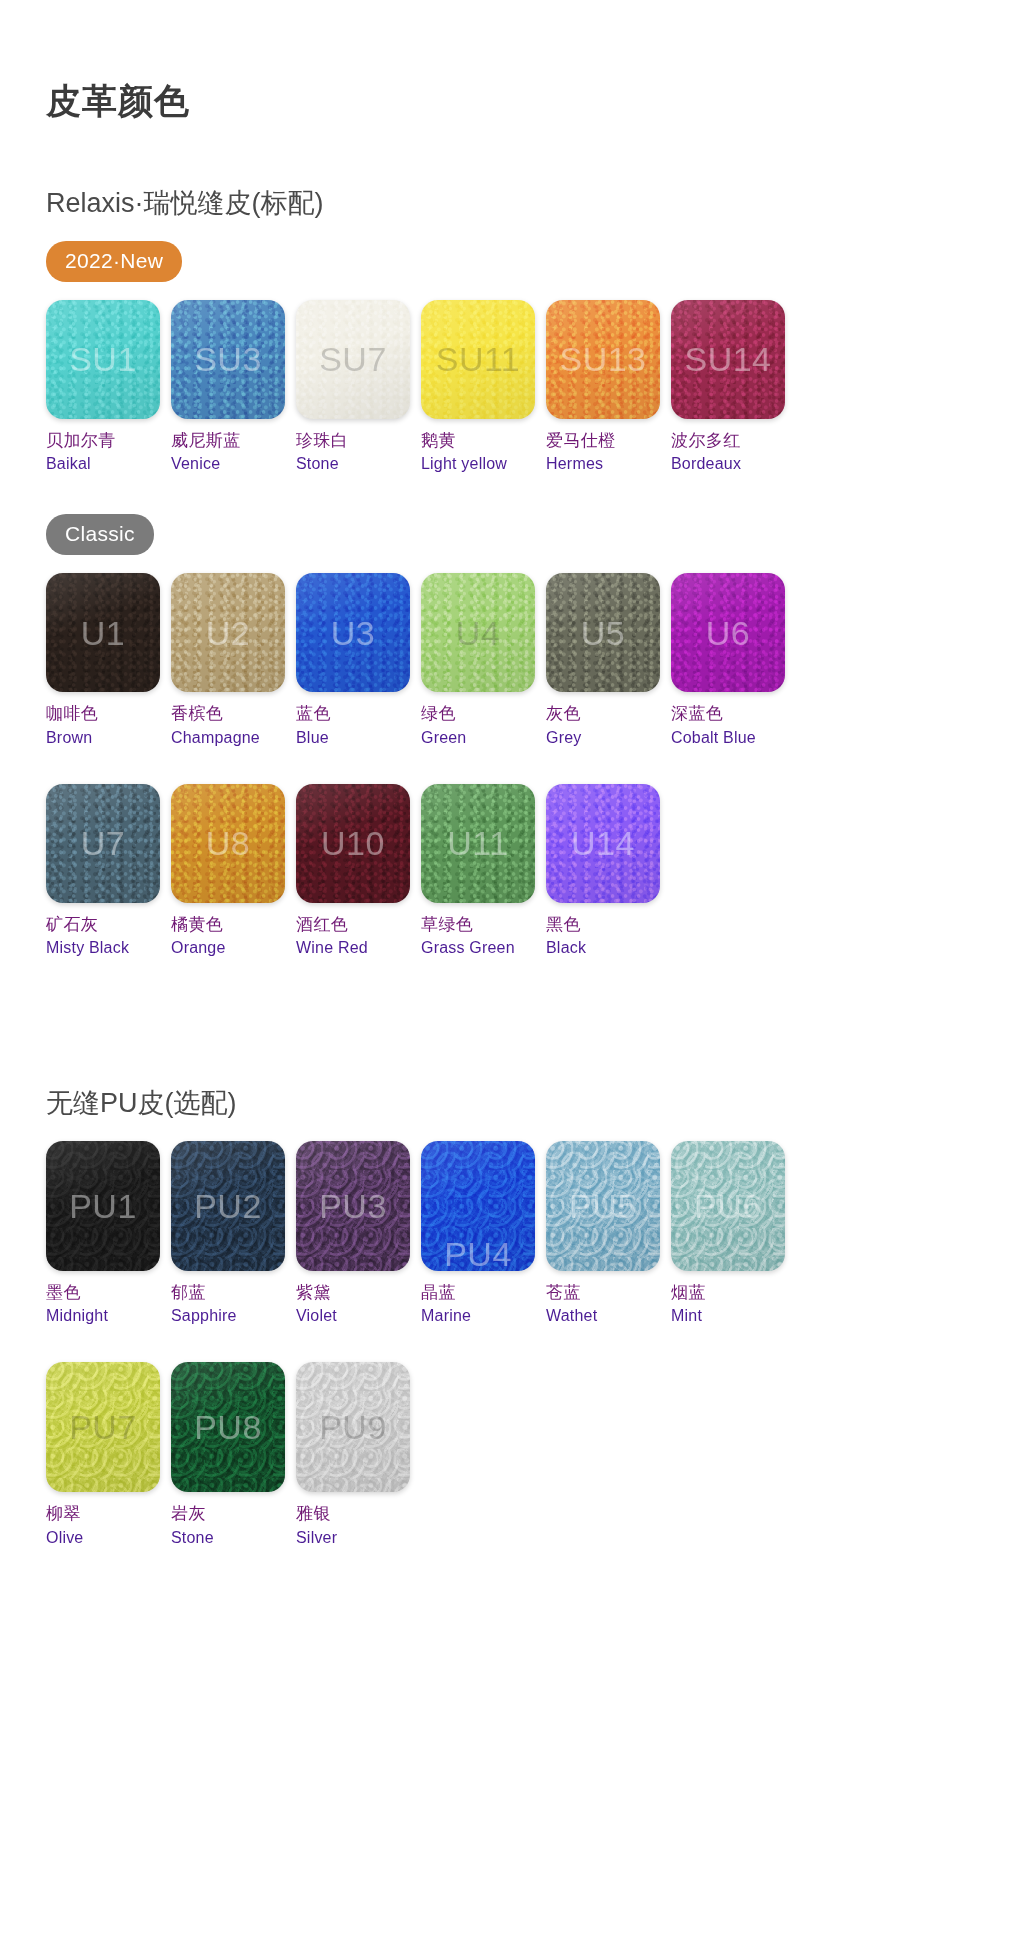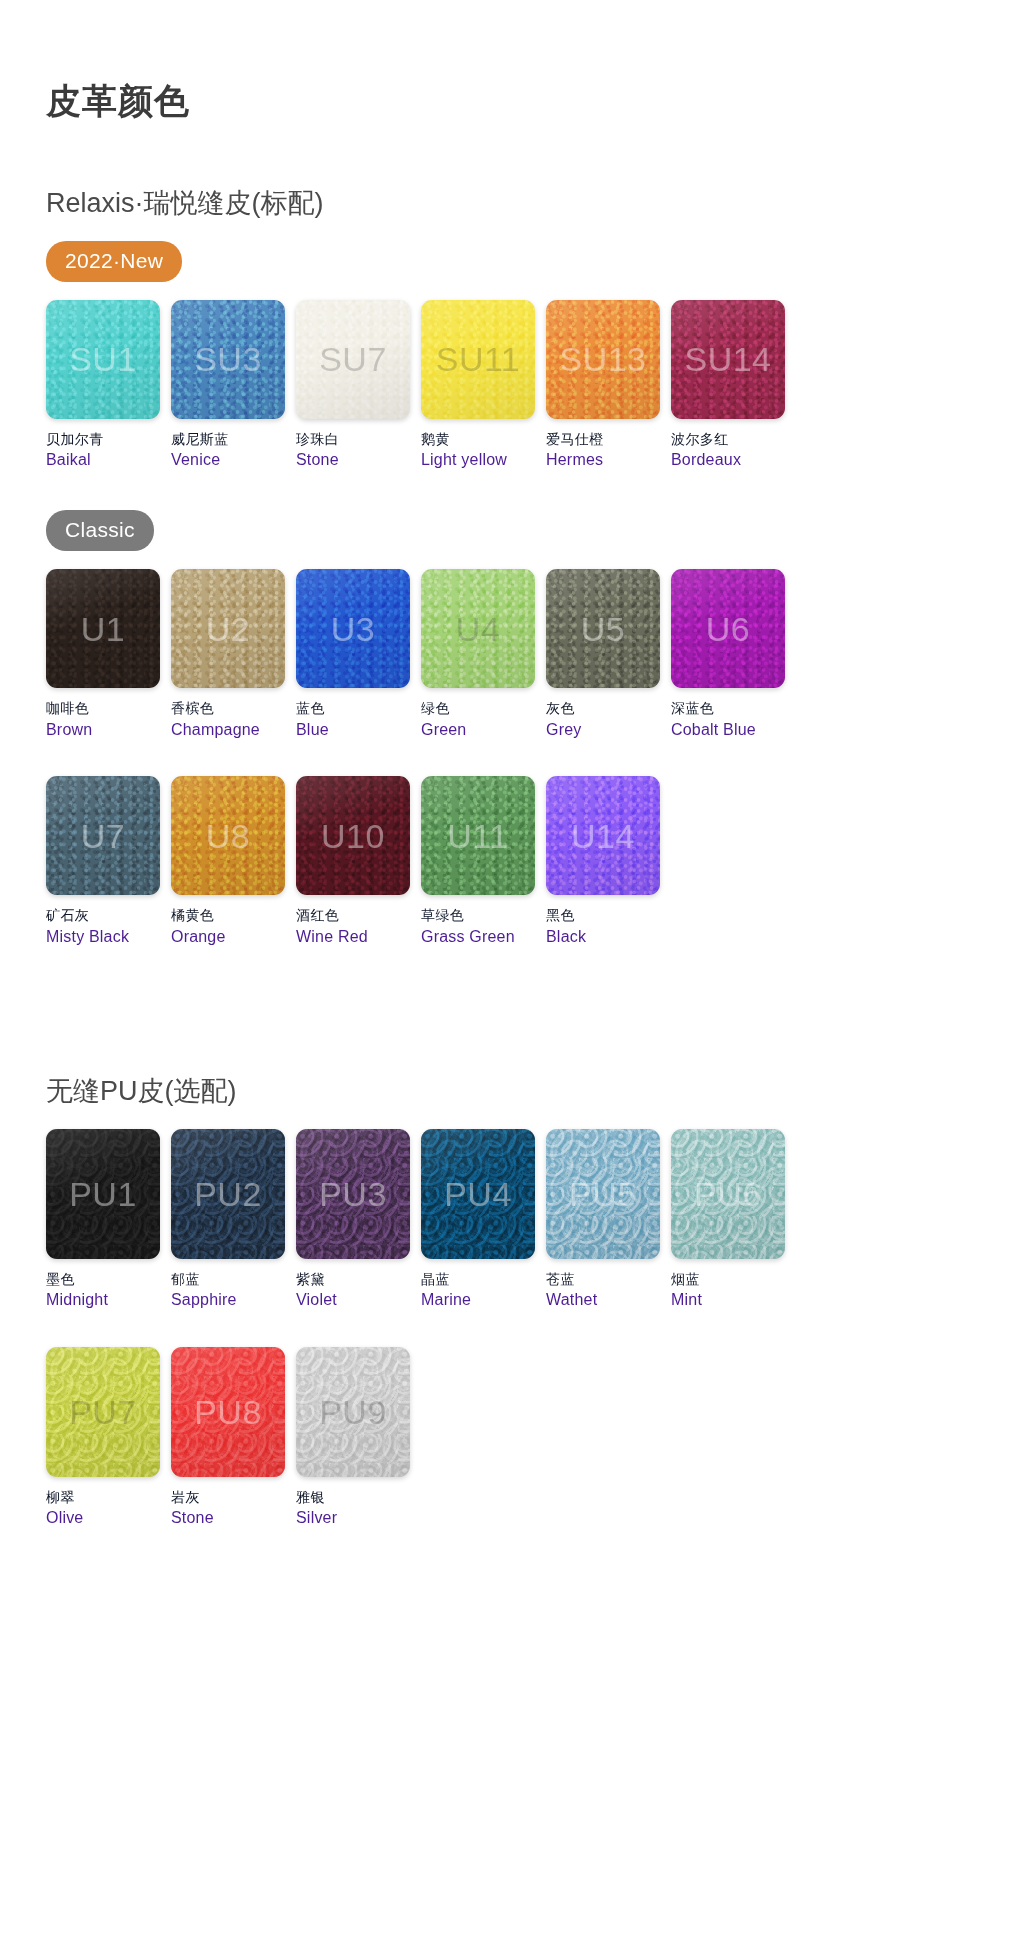--- a/index.html
+++ b/index.html
@@ -61,21 +61,21 @@
   }
   .swatch-cell{
     width:125px;
     margin-right:0px;
     box-sizing:border-box;
     padding-right:11px;
   }
   .swatch{
     position:relative;
     width:114px;
-    border-radius:11px;
+    border-radius:17px;
     box-shadow:0 2px 5px rgba(0,0,0,0.17);
     overflow:hidden;
     display:flex;
     align-items:center;
     justify-content:center;
   }
   .swatch.h-su{ height:119px; }
   .swatch.h-u { height:119px; }
   .swatch.h-pu{ height:130px; }
 
@@ -128,22 +128,22 @@
     user-select:none;
   }
   .swatch.dark-code .swatch-code{ color:rgba(0,0,0,0.18); }
 
   .label{
     margin-top:11px;
     line-height:1.32;
   }
   .label .cn{
     display:block;
-    font-size:14px;
-    color:#0f172a;
+    font-size:17px;
+    color:#701a75;
     letter-spacing:0.4px;
     white-space:nowrap;
   }
   .label .en{
     display:block;
     font-size:16px;
     color:#4c1d95;
     letter-spacing:0.2px;
     white-space:nowrap;
     margin-top:1px;
@@ -385,21 +385,21 @@
                 <div class="grain-pu"></div>
                 <div class="sheen"></div>
                 <span class="swatch-code">PU3</span>
               </div>
               <div class="label">
                 <span class="cn">紫黛</span>
                 <span class="en">Violet</span>
               </div>
             </div>
             <div class="swatch-cell">
-              <div class="swatch h-pu" style="background: #0c4a6e;">
+              <div class="swatch h-pu" style="background: #1d4ed8; align-items: flex-end;">
                 <div class="grain-pu"></div>
                 <div class="sheen"></div>
                 <span class="swatch-code">PU4</span>
               </div>
               <div class="label">
                 <span class="cn">晶蓝</span>
                 <span class="en">Marine</span>
               </div>
             </div>
             <div class="swatch-cell">
@@ -432,21 +432,21 @@
                 <div class="grain-pu"></div>
                 <div class="sheen"></div>
                 <span class="swatch-code">PU7</span>
               </div>
               <div class="label">
                 <span class="cn">柳翠</span>
                 <span class="en">Olive</span>
               </div>
             </div>
             <div class="swatch-cell">
-              <div class="swatch h-pu" style="background: #ef4444; justify-content: center;">
+              <div class="swatch h-pu" style="background: #14532d; justify-content: center;">
                 <div class="grain-pu"></div>
                 <div class="sheen"></div>
                 <span class="swatch-code">PU8</span>
               </div>
               <div class="label">
                 <span class="cn">岩灰</span>
                 <span class="en">Stone</span>
               </div>
             </div>
             <div class="swatch-cell">

